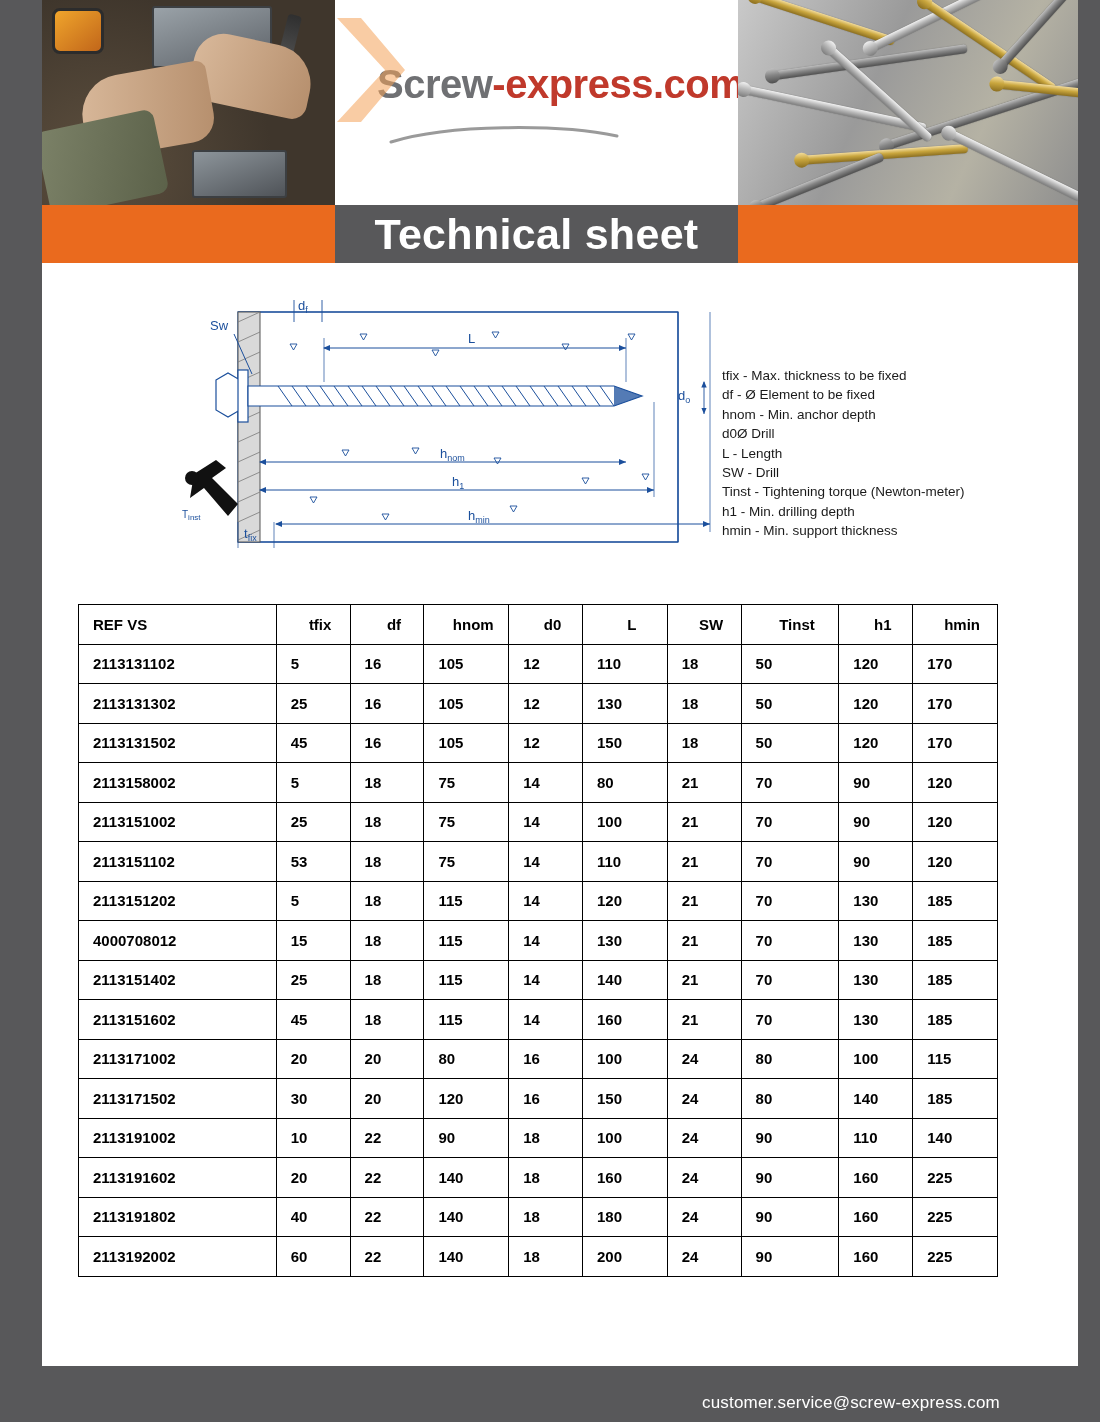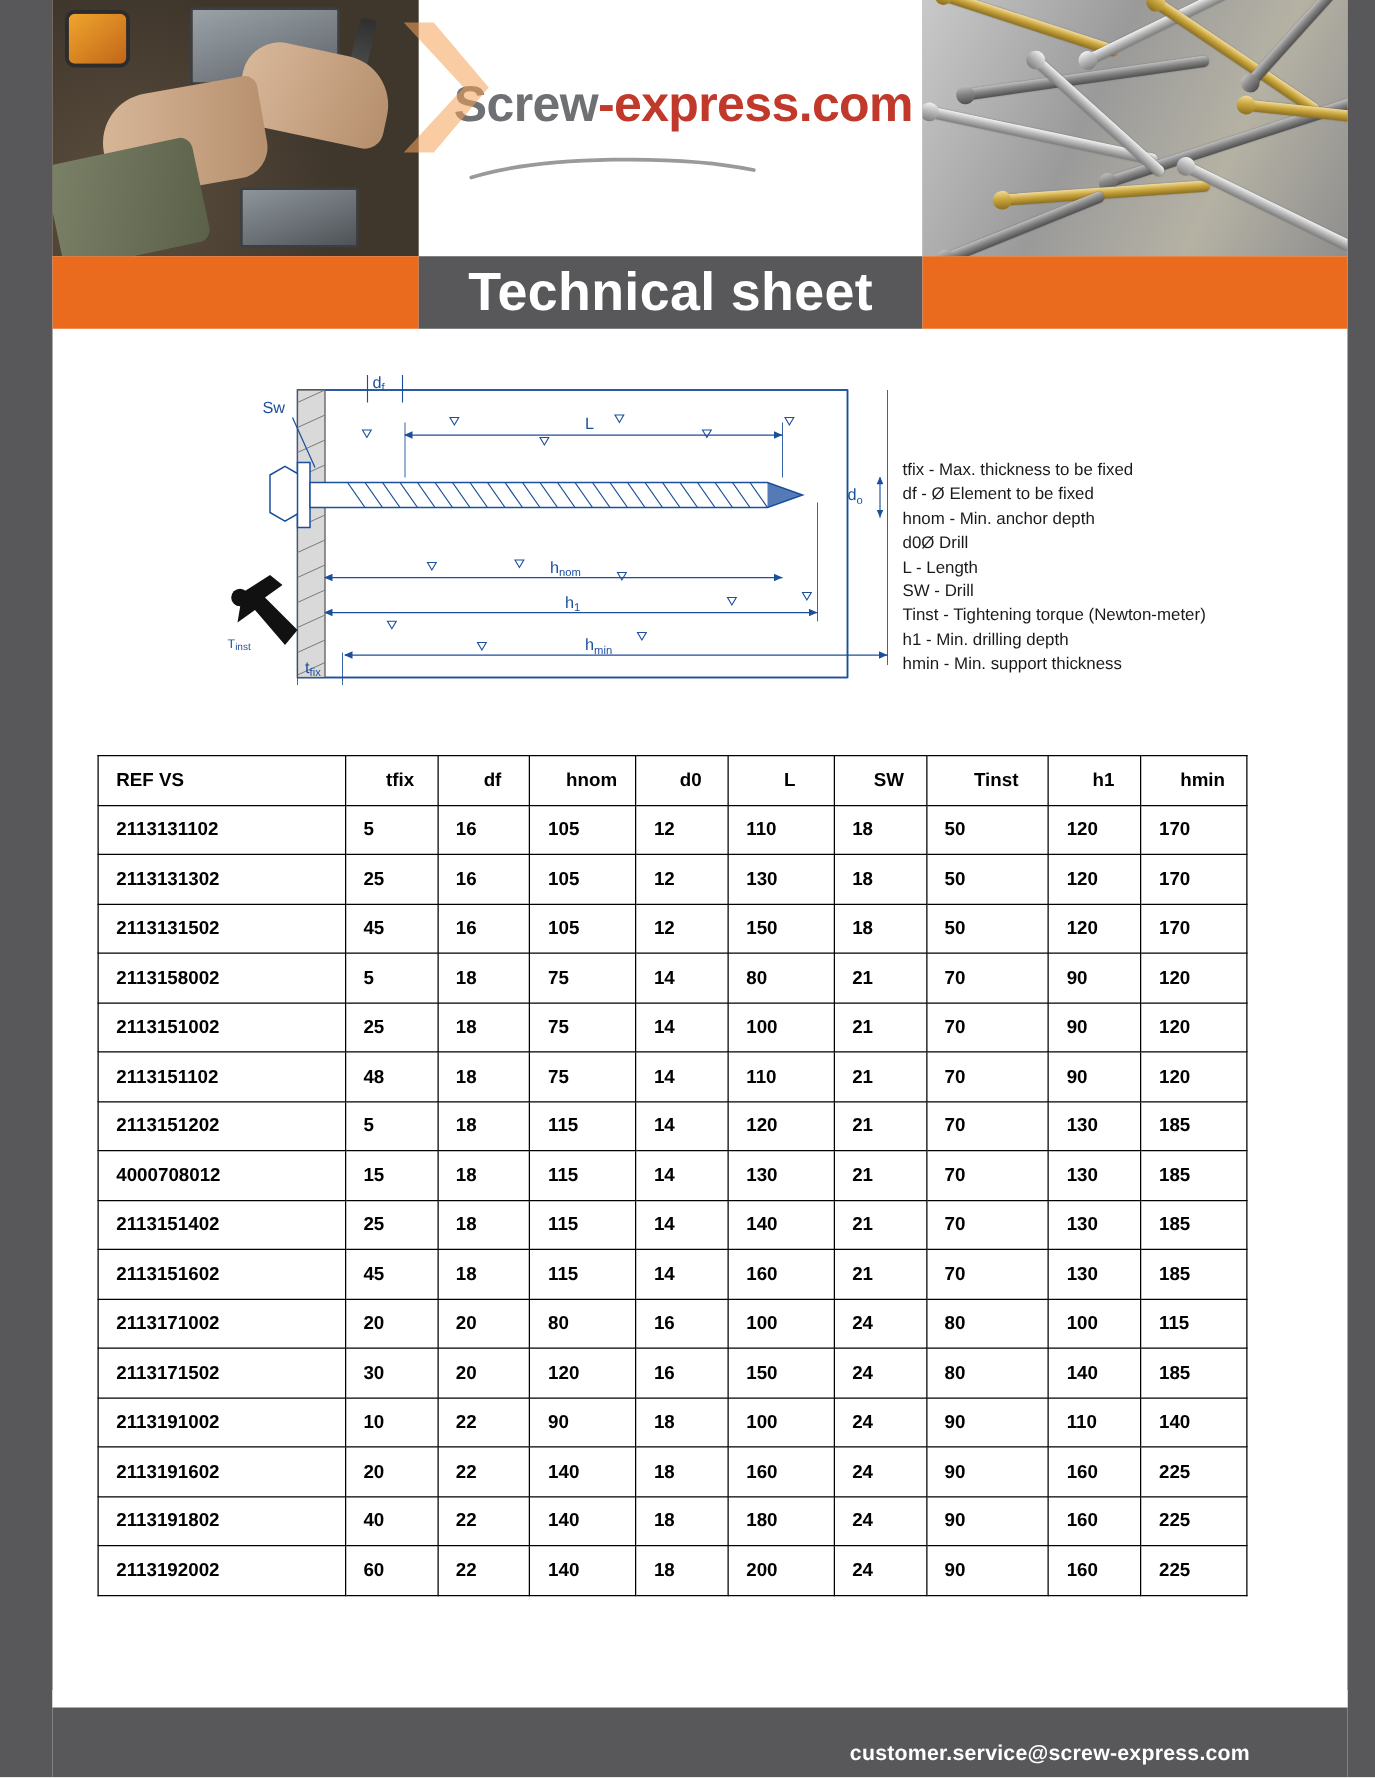--- a/index.html
+++ b/index.html
@@ -45,20 +45,21 @@
   .header-photo-right {
     width: 340px; height: 205px;
     position: relative;
     overflow: hidden;
     background: #8e8e8e;
   }
   .header-logo-zone {
     flex: 1;
     background: #ffffff;
     position: relative;
+    margin-left: 14px;
   }
   .logo-text {
     position: absolute;
     left: 28px;
     top: 62px;
     font-size: 40px;
     font-weight: bold;
     letter-spacing: -0.5px;
     white-space: nowrap;
   }
@@ -223,21 +224,21 @@
     left: 42px; bottom: 0;
     width: 1036px; height: 56px;
     background: #58585a;
     display: flex;
     align-items: center;
     justify-content: flex-end;
   }
   .footer-mail {
     color: #ffffff;
     font-size: 17px;
-    font-weight: bold;
+    font-weight: normal;
     margin-right: 78px;
     letter-spacing: 0.2px;
     margin-top: 18px;
   }
   .footer-strip {
     position: absolute;
     left: 42px;
     bottom: 56px;
     width: 1036px;
     height: 14px;
@@ -502,21 +503,21 @@
             <td>75</td>
             <td>14</td>
             <td>100</td>
             <td>21</td>
             <td>70</td>
             <td>90</td>
             <td>120</td>
           </tr>
           <tr>
             <td class="ref">2113151102</td>
-            <td>48</td>
+            <td>53</td>
             <td>18</td>
             <td>75</td>
             <td>14</td>
             <td>110</td>
             <td>21</td>
             <td>70</td>
             <td>90</td>
             <td>120</td>
           </tr>
           <tr>

